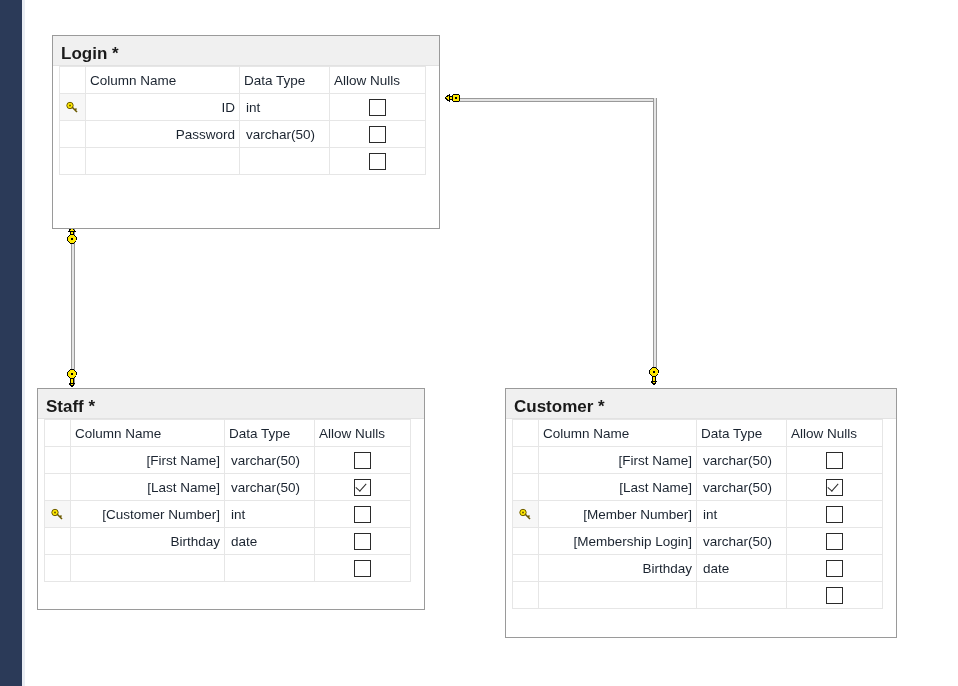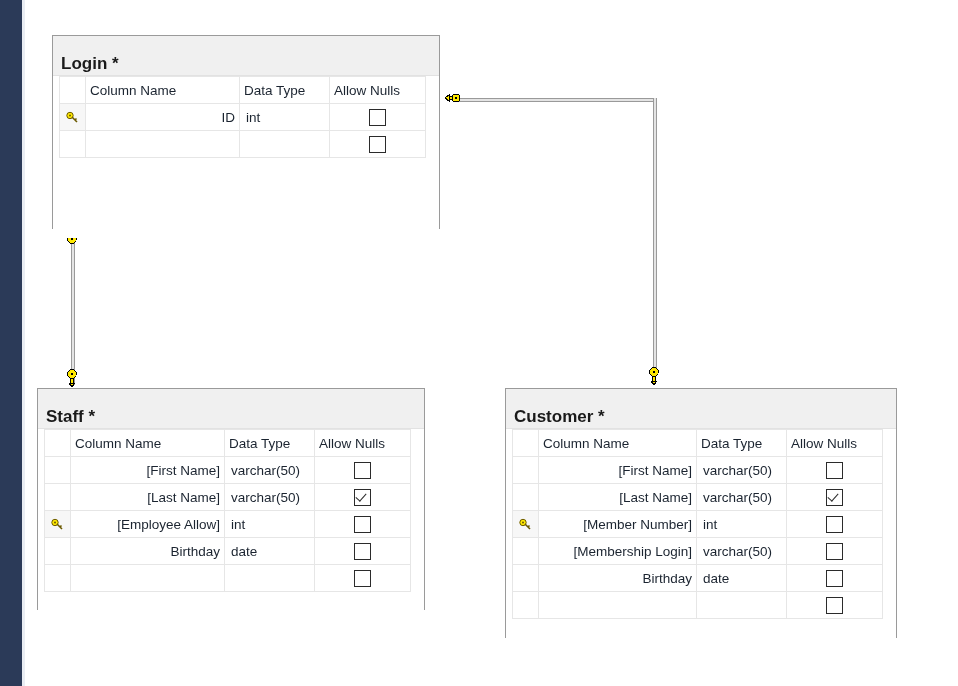--- a/index.html
+++ b/index.html
@@ -40,21 +40,21 @@
   
   .entity {
     position: absolute;
     box-sizing: border-box;
     background: #ffffff;
     border: 1px solid #9a9a9a;
     box-shadow: 0 0 0 1px #ffffff inset;
   }
   .entity-title {
     box-sizing: border-box;
-    height: 40px;
+    height: 30px;
     background: #f0f0f0;
     border-bottom: 1px solid #e2e2e2;
     display: flex;
     align-items: flex-end;
     padding: 0 0 1px 8px;
     font-size: 17px;
     font-weight: bold;
     color: #1a1a1a;
     letter-spacing: 0px;
     overflow: hidden;
@@ -231,20 +231,28 @@
               </span>
             </td>
             <td class="col-name">ID</td>
             <td class="col-type">int</td>
             <td class="col-null">
               <span class="cbox"></span>
             </td>
           </tr>
           <tr>
             <td class="col-key empty"></td>
+            <td class="col-name">Password</td>
+            <td class="col-type">varchar(50)</td>
+            <td class="col-null">
+              <span class="cbox"></span>
+            </td>
+          </tr>
+          <tr>
+            <td class="col-key empty"></td>
             <td class="col-name"></td>
             <td class="col-type"></td>
             <td class="col-null">
               <span class="cbox"></span>
             </td>
           </tr>
         </tbody>
       </table>
     </div>
   </div>
@@ -281,21 +289,21 @@
           <tr>
             <td class="col-key">
               <span class="keycell-icon">
                 <svg width="13" height="13" viewBox="0 0 13 13" xmlns="http://www.w3.org/2000/svg">
                   <circle cx="4" cy="4.5" r="3.2" fill="#ffe800" stroke="#6b5a00" stroke-width="1"></circle>
                   <circle cx="4" cy="4.5" r="1" fill="#6b5a00"></circle>
                   <path d="M6 6 L11 11 M9 9 L10.5 7.5" stroke="#6b5a00" stroke-width="1.6" fill="none"></path>
                 </svg>
               </span>
             </td>
-            <td class="col-name">[Employee Allow]</td>
+            <td class="col-name">[Customer Number]</td>
             <td class="col-type">int</td>
             <td class="col-null">
               <span class="cbox"></span>
             </td>
           </tr>
           <tr>
             <td class="col-key empty"></td>
             <td class="col-name">Birthday</td>
             <td class="col-type">date</td>
             <td class="col-null">

